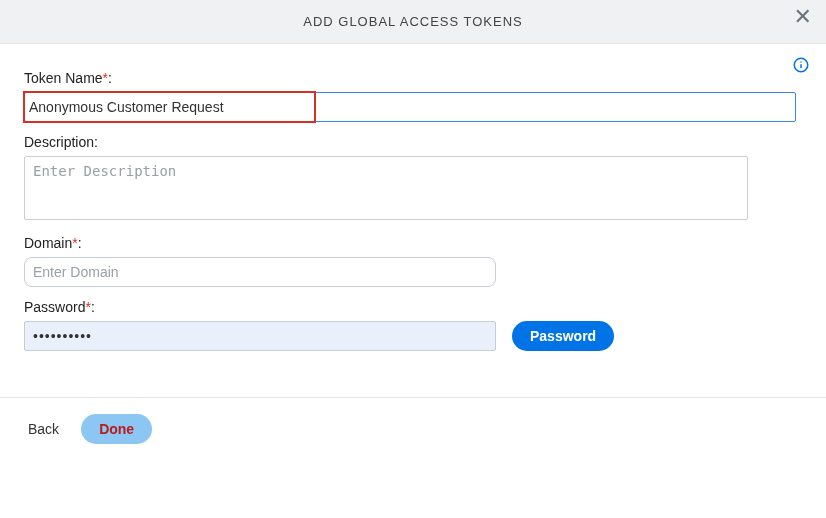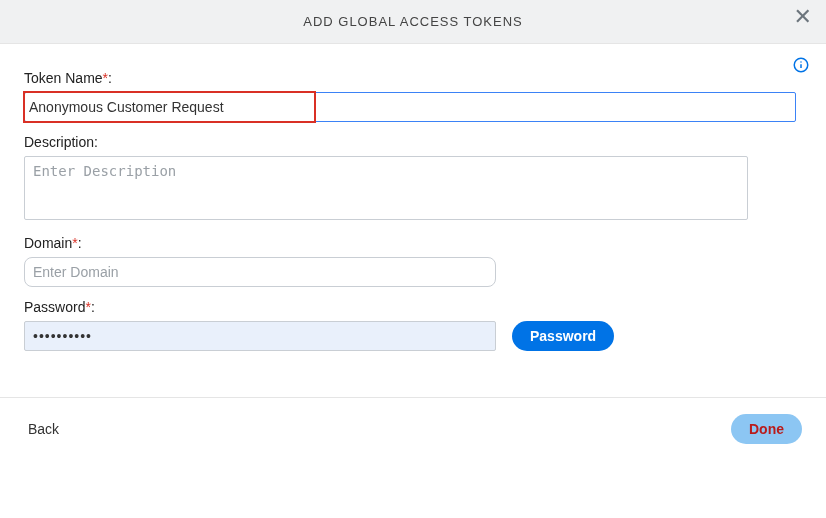--- a/index.html
+++ b/index.html
@@ -110,21 +110,21 @@
     font-weight: 600;
   }
   .divider {
     border: none;
     border-top: 1px solid #e5e5e5;
     margin: 24px 0 0 0;
   }
   .footer {
     padding: 16px 24px 18px 24px;
     display: flex;
-    justify-content: space-between;
+    justify-content: flex-start;
     align-items: center;
     gap: 18px;
   }
   .btn-back {
     background: transparent;
     color: #333;
     font-weight: 500;
     padding: 6px 4px;
   }
   .btn-done {

